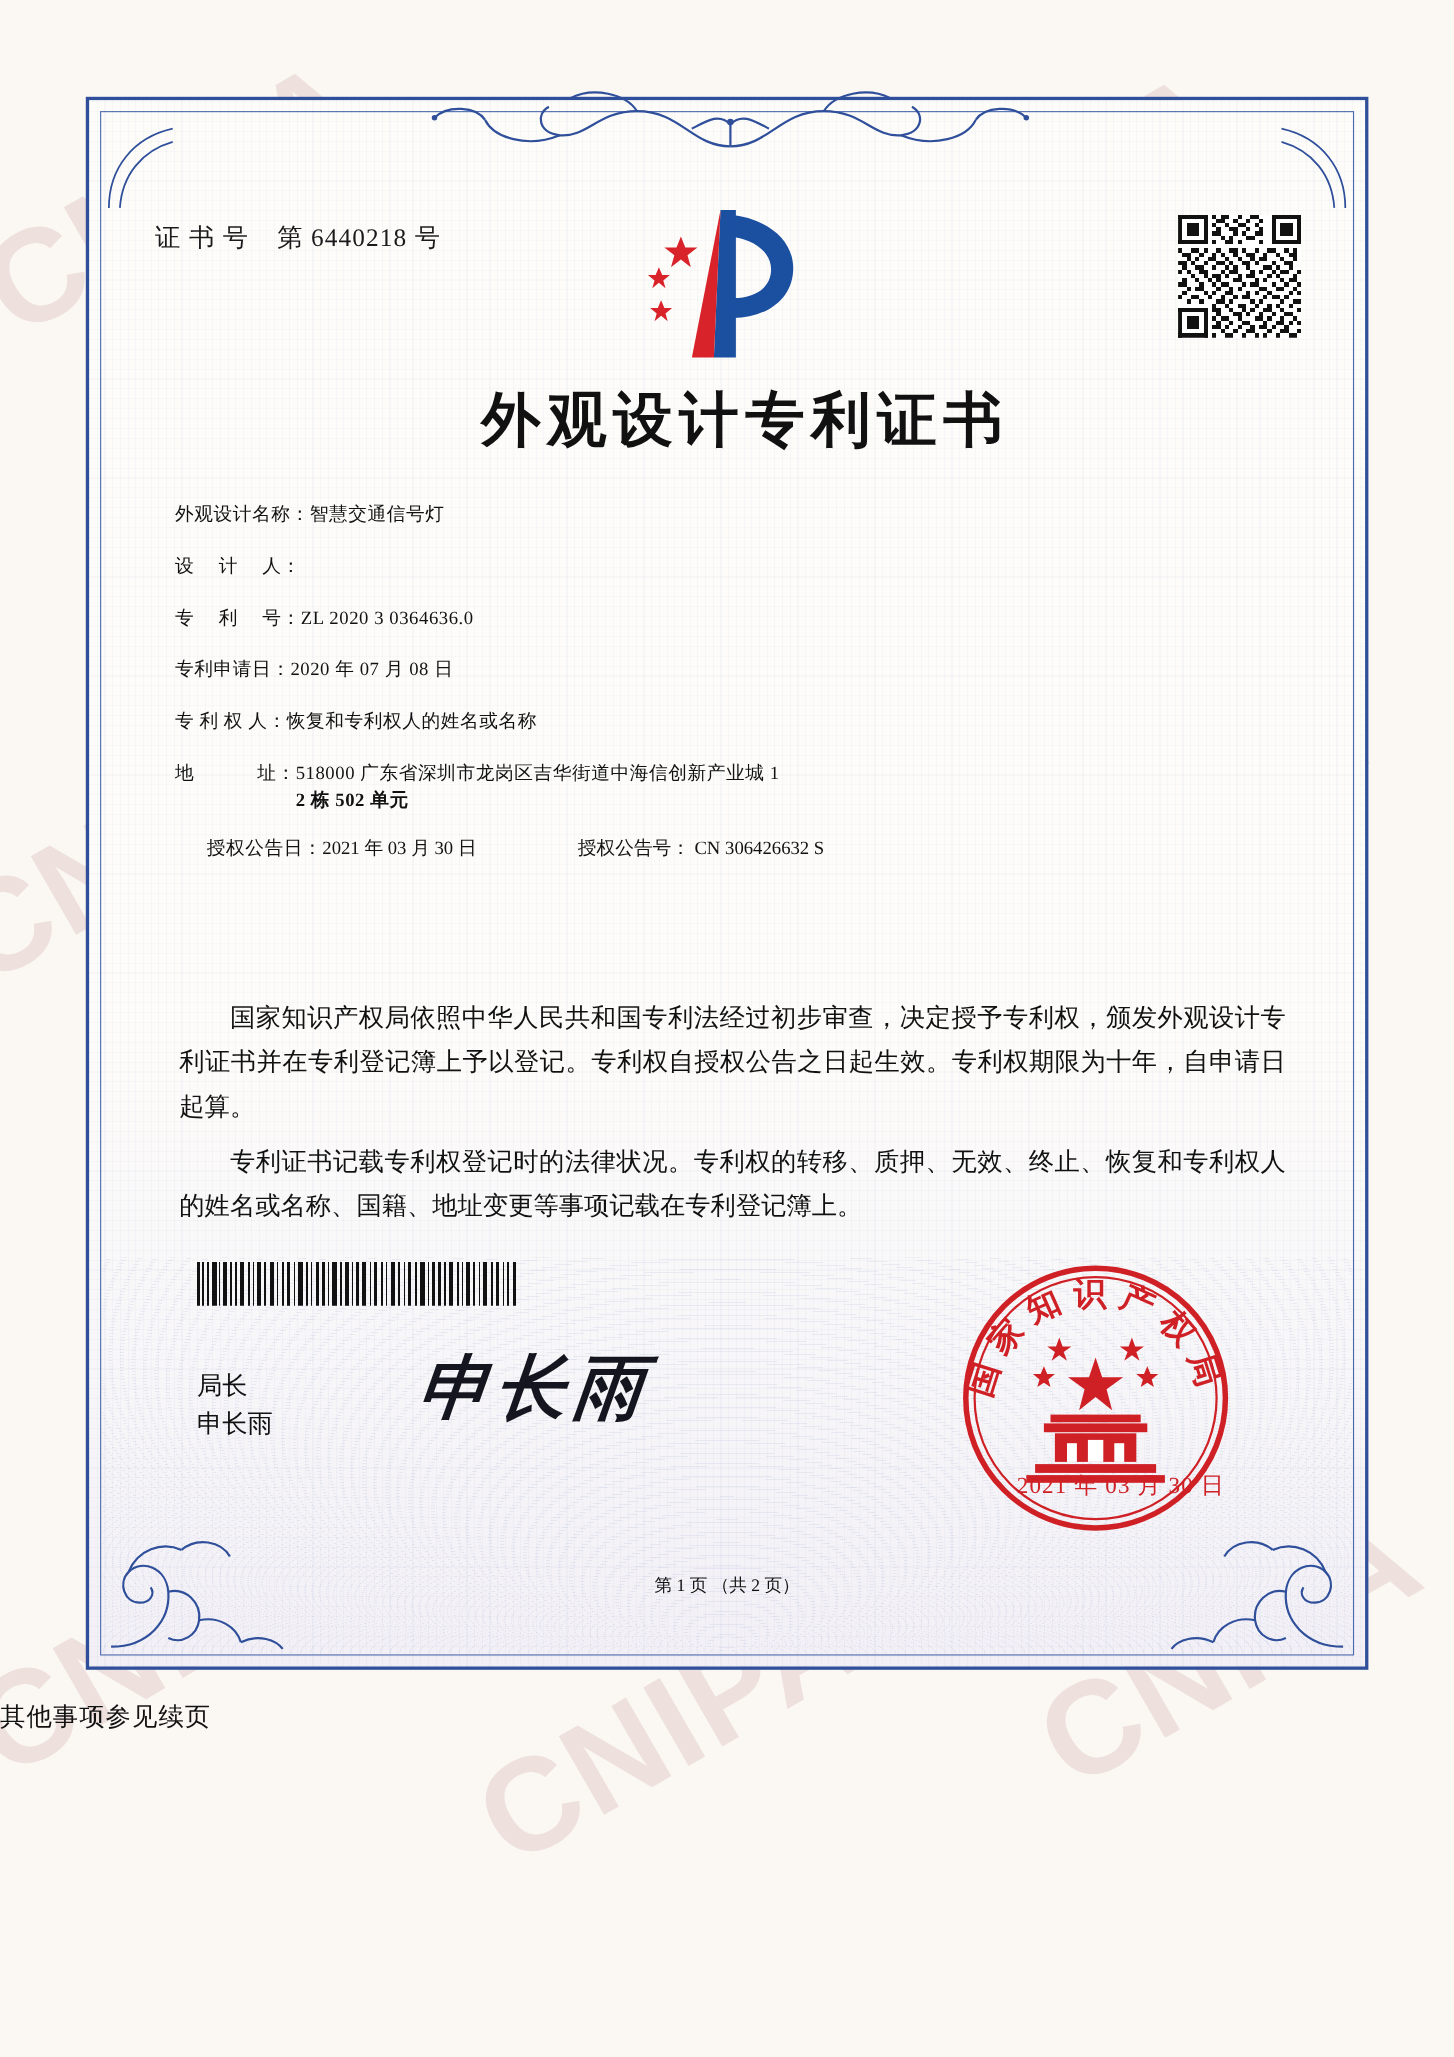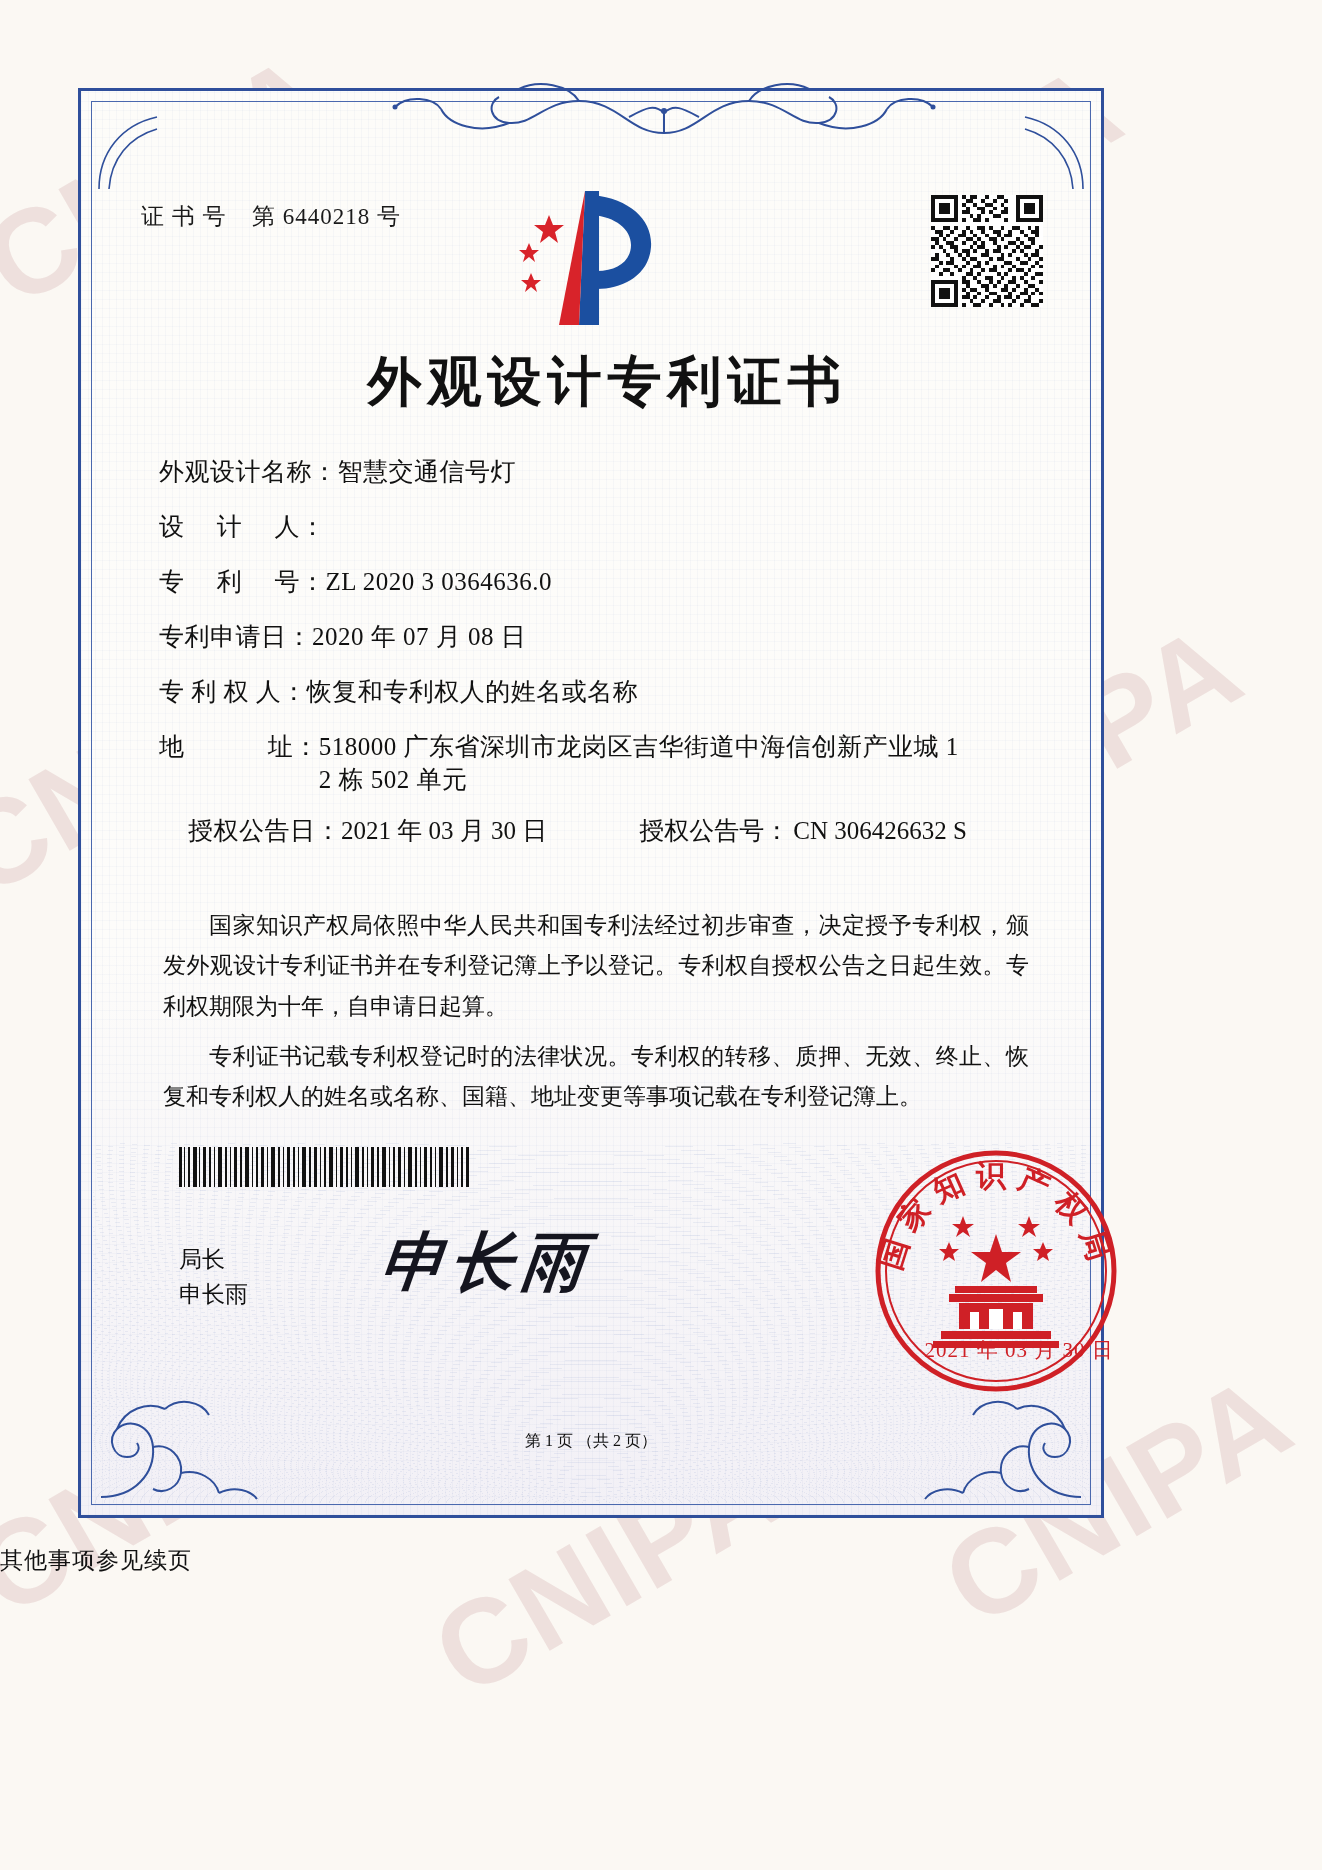--- a/index.html
+++ b/index.html
@@ -29,21 +29,21 @@
     letter-spacing: 2px;
     user-select: none;
     white-space: nowrap;
   }
 
   
   .frame-outer {
     position: absolute;
     left: 78px;
     top: 88px;
-    width: 1026px;
+    width: 1166px;
     height: 1430px;
     border: 3px solid #2f4f9b;
     box-sizing: border-box;
     background: linear-gradient(180deg, #fdfcf9 0%, #fdfcfa 60%, #f2f0f6 100%);
   }
   .frame-inner {
     position: absolute;
     left: 10px;
     top: 10px;
     right: 10px;
@@ -110,39 +110,39 @@
     font-family: "DejaVu Serif", serif;
     margin-left: 33px;
   }
 
   
   .fields {
     position: absolute;
     left: 78px;
     right: 58px;
     top: 368px;
-    font-size: 25px;
+    font-size: 17px;
     color: #111;
     line-height: 1.0;
   }
   .row {
     display: flex;
     align-items: baseline;
     margin-bottom: 30px;
   }
   .lbl {
     flex: 0 0 auto;
     white-space: pre;
     letter-spacing: 0.5px;
   }
   .val {
     flex: 1 1 auto;
     letter-spacing: 0.5px;
   }
-  .val .indent2 { display: block; margin-top: 8px; }
+  .val .indent2 { display: block; margin-top: 8px; font-weight: bold; }
   .row-two { display: flex; align-items: baseline; }
   .row-two .seg2 { margin-left: 92px; }
 
   
   .paras {
     position: absolute;
     left: 82px;
     right: 72px;
     top: 815px;
     font-size: 23px;

